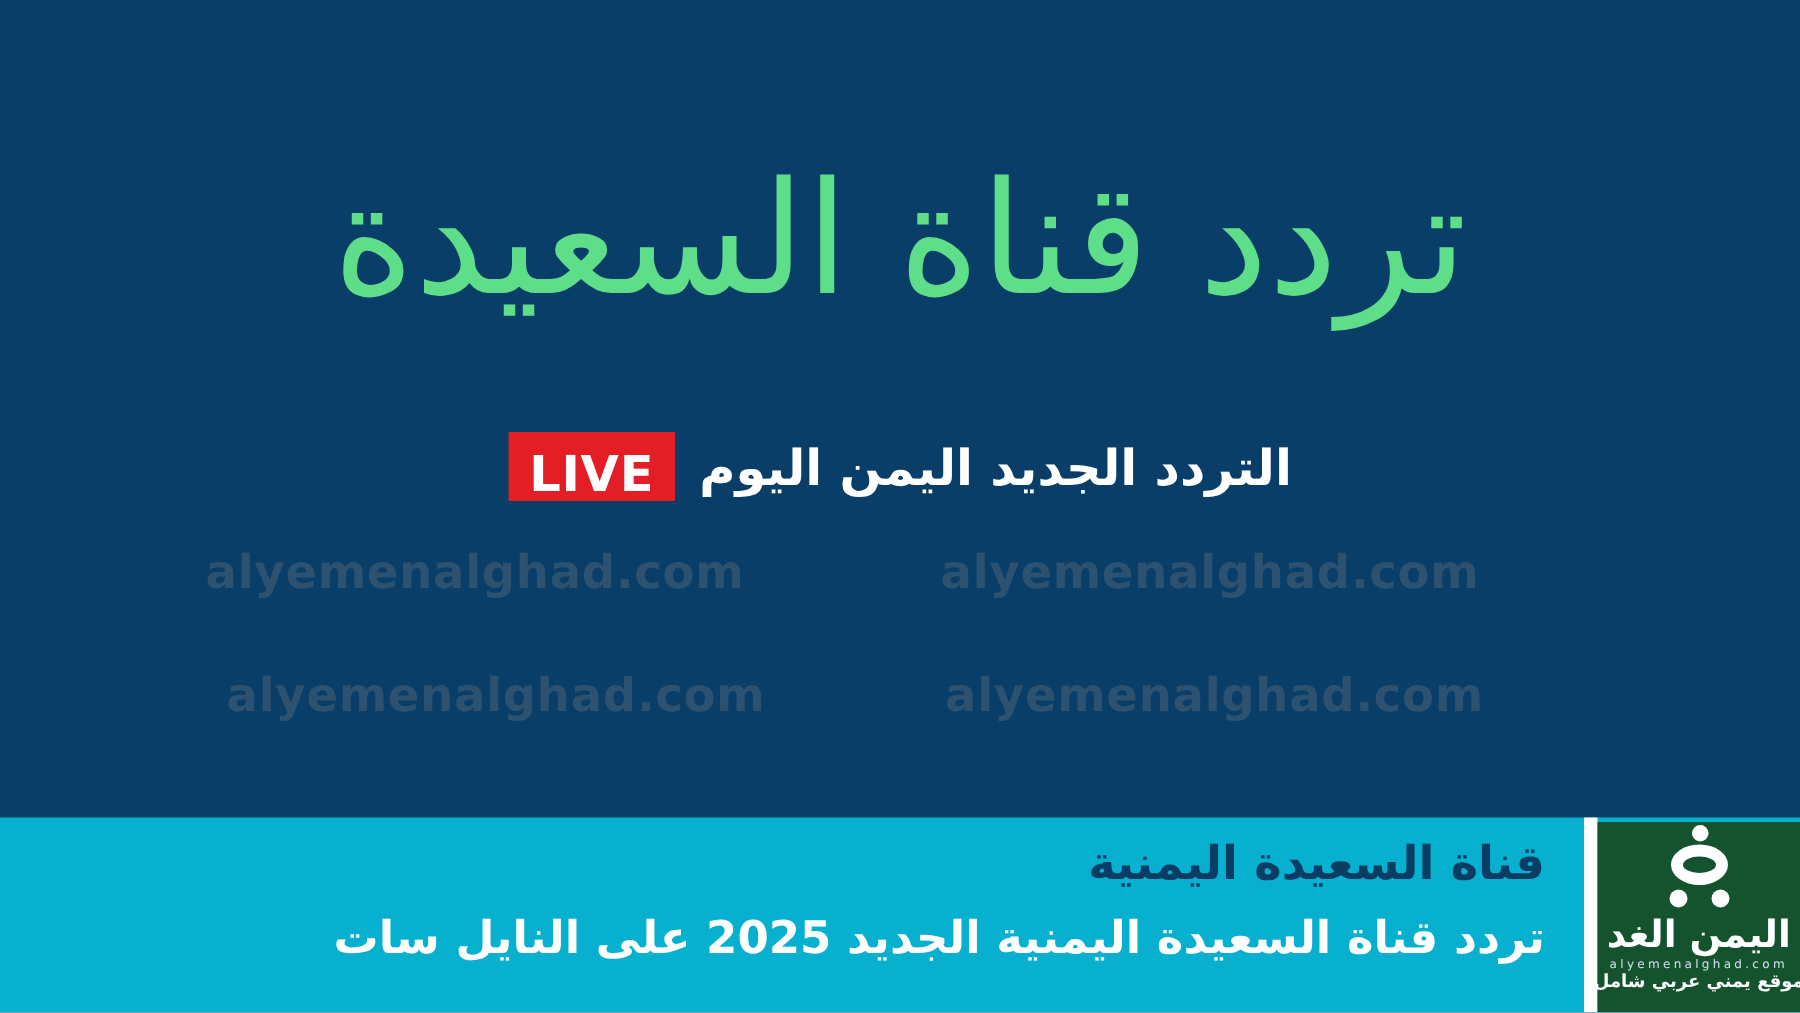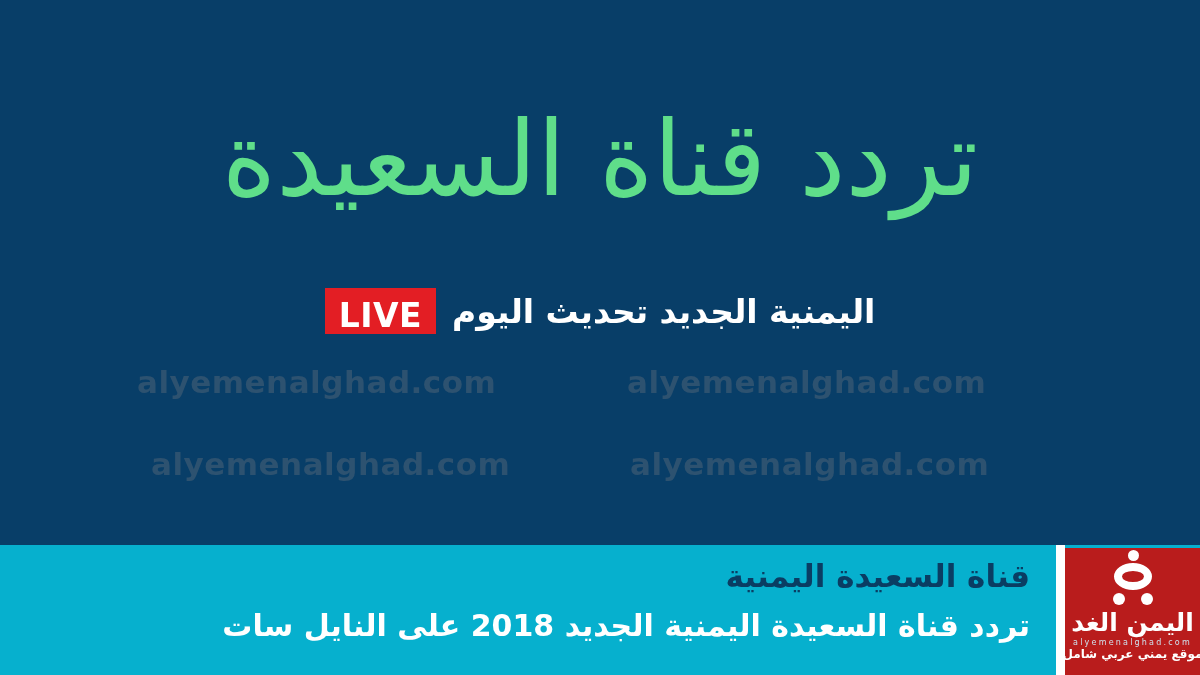--- a/index.html
+++ b/index.html
@@ -156,21 +156,21 @@
     width: 9px;
     height: 130px;
     background: #ffffff;
   }
   .logo-panel {
     position: absolute;
     left: 1065px;
     top: 548px;
     width: 135px;
     height: 127px;
-    background: #b91c1c;
+    background: #14532d;
     display: flex;
     flex-direction: column;
     align-items: center;
     justify-content: flex-start;
     padding-top: 2px;
     box-sizing: border-box;
     direction: rtl;
   }
   .logo-mark {
     position: relative;
@@ -252,28 +252,28 @@
   <div class="watermarks">
     <div class="wm r1 c1">alyemenalghad.com</div>
     <div class="wm r1 c2">alyemenalghad.com</div>
     <div class="wm r2 c1b">alyemenalghad.com</div>
     <div class="wm r2 c2b">alyemenalghad.com</div>
   </div>
 
   <div class="headline">تردد قناة السعيدة</div>
 
   <div class="subtitle-row">
-    <div class="subtitle-text">اليمنية الجديد تحديث اليوم</div>
+    <div class="subtitle-text">التردد الجديد اليمن اليوم</div>
     <div class="live-badge">LIVE</div>
   </div>
 
   <div class="bottom-bar">
     <div class="bar-texts">
       <div class="bar-line1">قناة السعيدة اليمنية</div>
-      <div class="bar-line2">تردد قناة السعيدة اليمنية الجديد 2018 على النايل سات</div>
+      <div class="bar-line2">تردد قناة السعيدة اليمنية الجديد 2025 على النايل سات</div>
     </div>
   </div>
 
   <div class="logo-divider"></div>
 
   <div class="logo-panel">
     <div class="logo-mark">
       <span class="dot-top"></span>
       <span class="ring"></span>
       <span class="dot-bl"></span>

